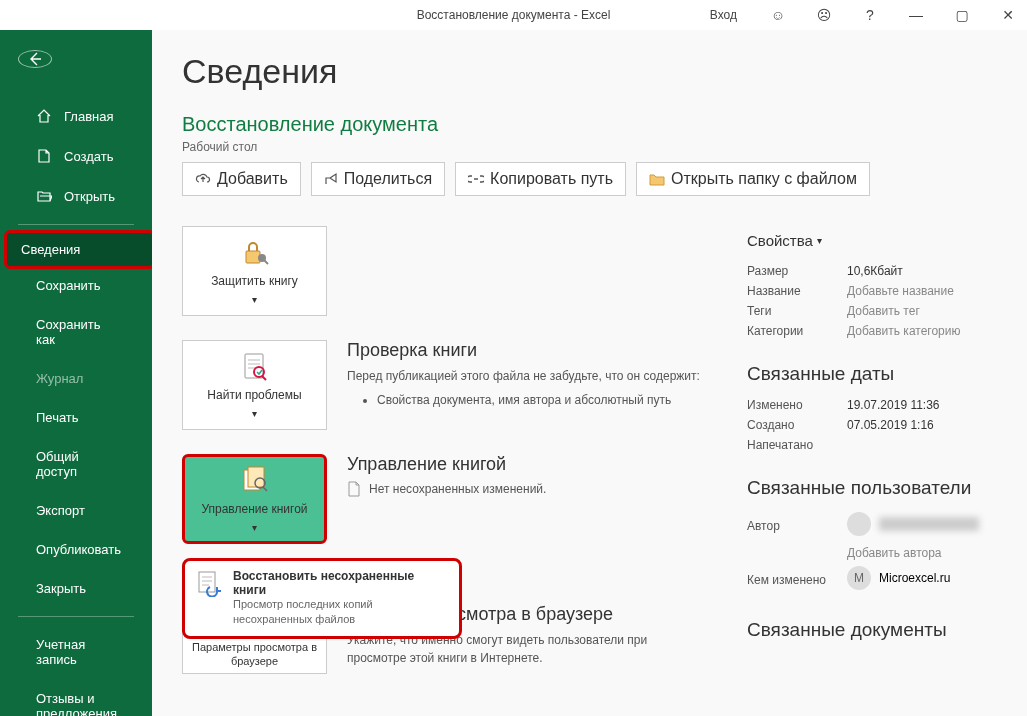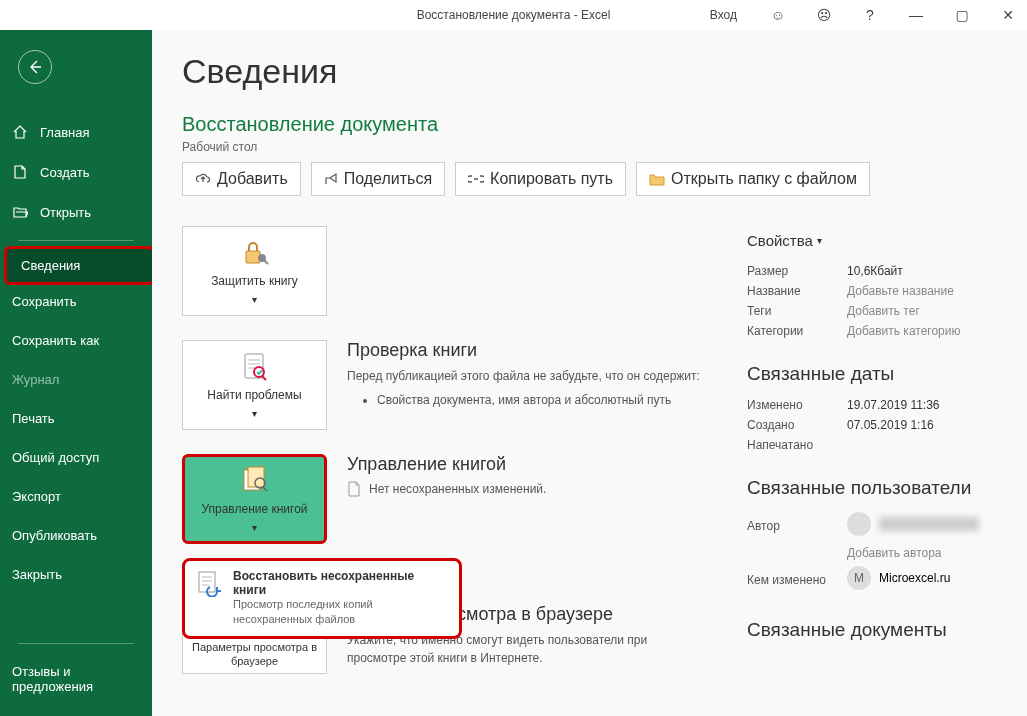--- a/index.html
+++ b/index.html
@@ -6,21 +6,21 @@
 body { width: 1027px; height: 716px; overflow: hidden; background: #fff; position: relative; }
 .titlebar { height: 30px; display: flex; align-items: center; justify-content: space-between; background: #fff; padding: 0 4px 0 0; }
 .title-center { position: absolute; left: 0; right: 0; text-align: center; font-size: 12px; color: #444; pointer-events: none; }
 .title-right { display: flex; align-items: center; gap: 16px; margin-left: auto; z-index: 1; }
 .tb-item { width: 30px; height: 30px; display: flex; align-items: center; justify-content: center; color: #444; cursor: pointer; font-size: 14px; }
 .tb-item.wide { width: auto; padding: 0 10px; font-size: 12px; }
 
 .main { display: flex; height: 686px; }
 .sidebar { width: 152px; background: #0E6B3E; color: #fff; display: flex; flex-direction: column; padding-top: 20px; }
 .back-btn { width: 34px; height: 34px; border: 1px solid rgba(255,255,255,0.6); border-radius: 50%; margin-left: 18px; margin-bottom: 28px; display: flex; align-items: center; justify-content: center; cursor: pointer; }
-.nav-item { padding: 12px 12px; font-size: 13px; display: flex; align-items: center; gap: 12px; cursor: pointer; }
+.nav-item { padding: 12px 36px; font-size: 13px; display: flex; align-items: center; gap: 12px; cursor: pointer; }
 .nav-item.selected { background: #084d2b; }
 .nav-item.red-border { border: 3px solid #d10000; border-radius: 6px; margin: -3px -3px -3px 4px; padding: 9px 14px; }
 .nav-item.disabled { color: rgba(255,255,255,0.55); }
 .nav-sep { border-top: 1px solid rgba(255,255,255,0.3); margin: 8px 18px; }
 .nav-bottom { margin-top: auto; padding-bottom: 10px; }
 .nav-icon { width: 16px; height: 16px; flex-shrink: 0; }
 
 .content { flex: 1; background: #f9f9f9; padding: 22px 30px; overflow-y: auto; position: relative; }
 .h1 { font-size: 34px; font-weight: 300; color: #333; margin-bottom: 22px; }
 .h2 { font-size: 20px; font-weight: 400; color: #107c41; margin-bottom: 4px; }
@@ -124,20 +124,23 @@
         <span>Экспорт</span>
       </div>
     <div class="nav-item">
         <span>Опубликовать</span>
       </div>
     <div class="nav-item">
         <span>Закрыть</span>
       </div>
     <div class="nav-bottom">
       <div class="nav-sep"></div>
+      <div class="nav-item">
+          <span>Учетная запись</span>
+        </div>
       <div class="nav-item">
           <span>Отзывы и предложения</span>
         </div>
     </div>
   </div>
 
   <div class="content">
     <div class="h1">Сведения</div>
     <div class="h2">Восстановление документа</div>
     <div class="subpath">Рабочий стол</div>

